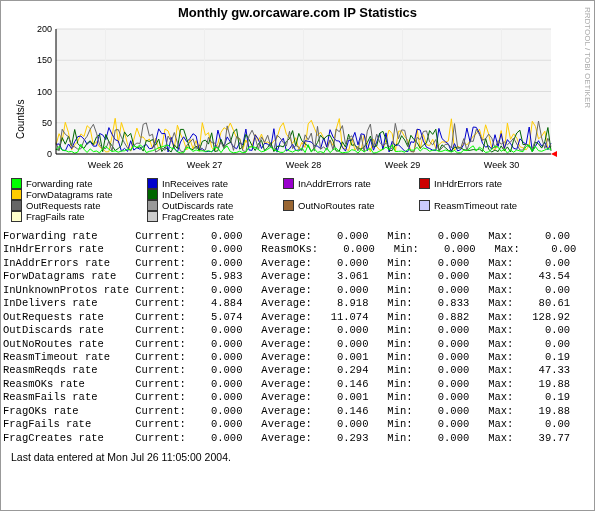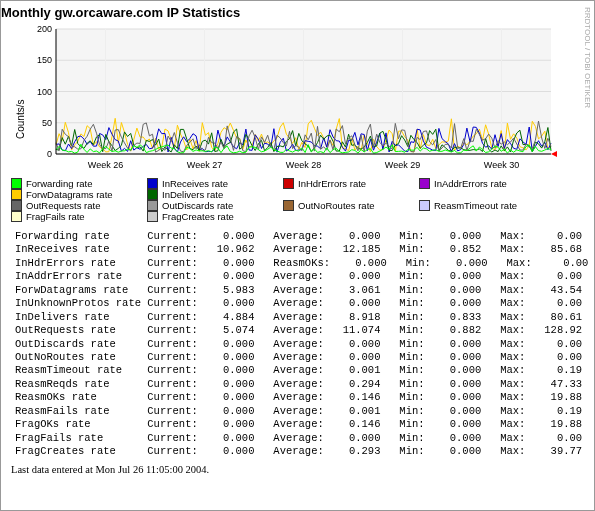--- a/index.html
+++ b/index.html
@@ -1,28 +1,28 @@
 <!DOCTYPE html>
 <html><head>
 <meta charset="utf-8">
 <style>
 body{margin:0;padding:0;font-family:Arial,sans-serif;font-size:10px;background:#fff;color:#000}
 .container{width:595px;height:511px;border:1px solid #999;box-sizing:border-box;position:relative}
-.title{font-size:13px;font-weight:bold;padding:4px 0}
+.title{text-align:center;font-size:13px;font-weight:bold;padding:4px 0}
 .sidetext{position:absolute;right:2px;top:6px;font-size:8px;color:#aaa;writing-mode:vertical-rl}
 .chart-area{display:flex;padding:0 10px}
 .ylabel{writing-mode:vertical-rl;transform:rotate(180deg);font-size:10px;text-align:center;padding-right:4px;margin-top:40px}
 .plot{flex:1;position:relative}
 .legend{padding:4px 10px;font-size:9.5px}
 .legend-row{display:flex;flex-wrap:wrap}
 .legend-item{display:flex;align-items:flex-end;margin-right:8px;min-width:128px}
 .swatch{width:9px;height:9px;margin-right:4px;border:1px solid #333}
-.stats{padding:4px 14px;font-family:'Courier New',monospace;font-size:10.5px;line-height:1.28}
+.stats{padding:4px 2px;font-family:'Courier New',monospace;font-size:10.5px;line-height:1.28}
 .stat-row{white-space:pre}
-.footer{padding:2px 10px;font-family:Liberation Serif, serif;font-size:10.5px}
+.footer{padding:2px 10px;font-family:Liberation Sans, sans-serif;font-size:10.5px}
 svg{display:block}
 </style>
 </head>
 <body>
 
 <div class="container">
   <div class="sidetext">RRDTOOL / TOBI OETIKER</div>
   <div class="title">Monthly gw.orcaware.com IP Statistics</div>
   <div class="chart-area">
     <div class="ylabel">Counts/s</div>
@@ -64,26 +64,26 @@
       <div class="legend-row">
         <div class="legend-item">
           <span class="swatch" style="background: rgb(0, 255, 0);"></span>
           <span>Forwarding rate</span>
         </div>
         <div class="legend-item">
           <span class="swatch" style="background: rgb(0, 0, 204);"></span>
           <span>InReceives rate</span>
         </div>
         <div class="legend-item">
+          <span class="swatch" style="background: rgb(153, 0, 204);"></span>
+          <span>InAddrErrors rate</span>
+        </div>
+        <div class="legend-item">
           <span class="swatch" style="background: rgb(204, 0, 0);"></span>
           <span>InHdrErrors rate</span>
-        </div>
-        <div class="legend-item">
-          <span class="swatch" style="background: rgb(153, 0, 204);"></span>
-          <span>InAddrErrors rate</span>
         </div>
       </div>
       <div class="legend-row">
         <div class="legend-item">
           <span class="swatch" style="background: rgb(255, 204, 0);"></span>
           <span>ForwDatagrams rate</span>
         </div>
         <div class="legend-item">
           <span class="swatch" style="background: rgb(0, 102, 0);"></span>
           <span>InDelivers rate</span>
@@ -113,21 +113,20 @@
           <span>FragFails rate</span>
         </div>
         <div class="legend-item">
           <span class="swatch" style="background: rgb(204, 204, 204);"></span>
           <span>FragCreates rate</span>
         </div>
       </div>
     </div>
   <div class="stats" id="stats">
       <div class="stat-row">Forwarding rate      Current:    0.000   Average:    0.000   Min:    0.000   Max:     0.00</div>
-      <div class="stat-row">InReceives rate      Current:   10.962   Average:   12.185   Min:    0.852   Max:    85.68</div>
       <div class="stat-row">InHdrErrors rate     Current:    0.000   ReasmOKs:    0.000   Min:    0.000   Max:     0.00</div>
       <div class="stat-row">InAddrErrors rate    Current:    0.000   Average:    0.000   Min:    0.000   Max:     0.00</div>
       <div class="stat-row">ForwDatagrams rate   Current:    5.983   Average:    3.061   Min:    0.000   Max:    43.54</div>
       <div class="stat-row">InUnknownProtos rate Current:    0.000   Average:    0.000   Min:    0.000   Max:     0.00</div>
       <div class="stat-row">InDelivers rate      Current:    4.884   Average:    8.918   Min:    0.833   Max:    80.61</div>
       <div class="stat-row">OutRequests rate     Current:    5.074   Average:   11.074   Min:    0.882   Max:   128.92</div>
       <div class="stat-row">OutDiscards rate     Current:    0.000   Average:    0.000   Min:    0.000   Max:     0.00</div>
       <div class="stat-row">OutNoRoutes rate     Current:    0.000   Average:    0.000   Min:    0.000   Max:     0.00</div>
       <div class="stat-row">ReasmTimeout rate    Current:    0.000   Average:    0.001   Min:    0.000   Max:     0.19</div>
       <div class="stat-row">ReasmReqds rate      Current:    0.000   Average:    0.294   Min:    0.000   Max:    47.33</div>

